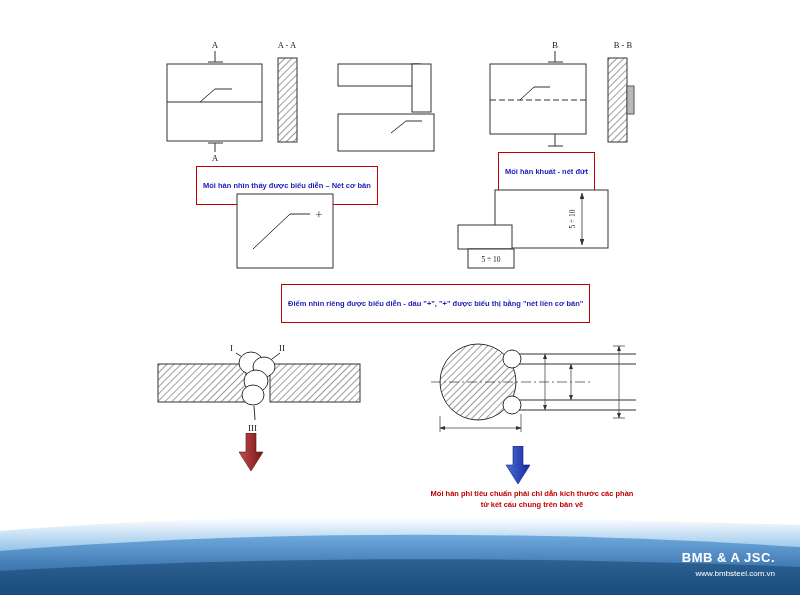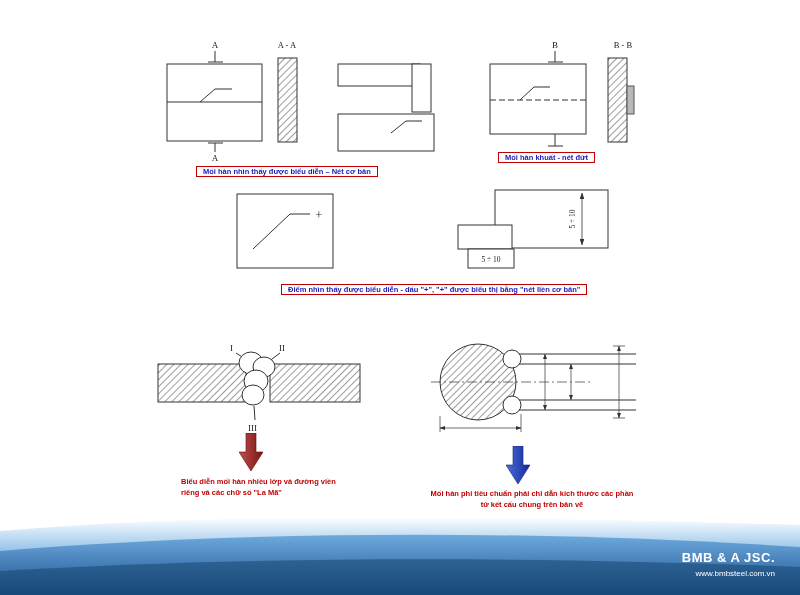--- a/index.html
+++ b/index.html
@@ -4,21 +4,21 @@
 <style>
   * { margin:0; padding:0; box-sizing:border-box; }
   html,body { width:800px; height:595px; }
   body { font-family:"Liberation Sans", sans-serif; background:#fff; }
   .slide { position:relative; width:800px; height:595px; background:#ffffff; overflow:hidden; }
   .abs { position:absolute; }
   svg text { font-family:"Liberation Serif", serif; fill:#222; }
   .caption-box {
     position:absolute; border:1px solid #c00000; background:#ffffff;
     color:#1a1ab8; font-size:7.5px; font-weight:bold; white-space:nowrap;
-    padding:0 6px; text-align:center;
+    padding:14px 6px; text-align:center;
   }
   .red-note {
     position:absolute; color:#c00000; font-size:7.5px; font-weight:bold;
     line-height:1.4;
   }
   .footer-company {
     position:absolute; right:25px; bottom:30px; color:#ffffff;
     font-weight:bold; font-size:13px; letter-spacing:0.5px; text-align:center;
   }
   .footer-site {
@@ -100,21 +100,21 @@
 
   <svg class="abs" style="left:452px;top:183px" width="172" height="92">
     <rect x="43" y="7" width="113" height="58" fill="#fff" stroke="#333"></rect>
     <rect x="6" y="42" width="54" height="24" fill="#fff" stroke="#333"></rect>
     <rect x="16" y="66" width="46" height="19" fill="#fff" stroke="#333"></rect>
     <text x="39" y="79" font-size="7.5" text-anchor="middle">5 ÷ 10</text>
     <line x1="130" y1="10" x2="130" y2="62" stroke="#333" stroke-width="0.8" marker-start="url(#ah)" marker-end="url(#ah)"></line>
     <text transform="translate(123,36) rotate(-90)" font-size="7.5" text-anchor="middle">5 ÷ 10</text>
   </svg>
 
-  <div class="caption-box" style="left:281px;top:284px">Điểm nhìn thấy được biểu diễn - dấu "+", "+" được biểu thị bằng "nét liền cơ bản"</div>
+  <div class="caption-box" style="left:281px;top:284px">Điểm nhìn riêng được biểu diễn - dấu "+", "+" được biểu thị bằng "nét liền cơ bản"</div>
 
   <svg class="abs" style="left:150px;top:338px" width="220" height="100">
     <text x="80" y="13" font-size="9">I</text>
     <line x1="86" y1="15" x2="97" y2="22" stroke="#333"></line>
     <text x="129" y="13" font-size="9">II</text>
     <line x1="130" y1="15" x2="118" y2="24" stroke="#333"></line>
     <rect x="8" y="26" width="88" height="38" fill="url(#hatch)" stroke="#333"></rect>
     <rect x="120" y="26" width="90" height="38" fill="url(#hatch)" stroke="#333"></rect>
     <g>
       <ellipse cx="101" cy="25" rx="12" ry="11" fill="#fff" stroke="#333"></ellipse>
@@ -164,21 +164,20 @@
   <svg class="abs" style="left:506px;top:446px" width="24" height="38">
     <defs>
       <linearGradient id="gr-blue" x1="0" y1="0" x2="1" y2="0">
         <stop offset="0" stop-color="#4a6fd8"></stop>
           <stop offset="1" stop-color="#15279e"></stop>
       </linearGradient>
     </defs>
     <polygon points="7,0 17,0 17,19 24,19 12,38 0,19 7,19" fill="url(#gr-blue)" stroke="#101f7a" stroke-width="0.6"></polygon>
   </svg>
 
-  <div class="red-note" style="left:181px;top:477px;width:160px;text-align:left">Biểu diễn mối hàn nhiều lớp và đường viền riêng và các chữ số "La Mã"</div>
   <div class="red-note" style="left:427px;top:489px;width:210px;text-align:center">Mối hàn phi tiêu chuẩn phải chỉ dẫn kích thước các phần tử kết cấu chung trên bản vẽ</div>
 
   <svg class="abs" style="left:0;top:505px" width="800" height="90" viewBox="0 0 800 90" preserveAspectRatio="none">
     <defs>
       <linearGradient id="wg1" x1="0" y1="0" x2="0" y2="1">
         <stop offset="0" stop-color="#ffffff"></stop>
         <stop offset="0.45" stop-color="#8fc0e9"></stop>
         <stop offset="1" stop-color="#2e75b6"></stop>
       </linearGradient>
       <linearGradient id="wg2" x1="0" y1="0" x2="0" y2="1">

